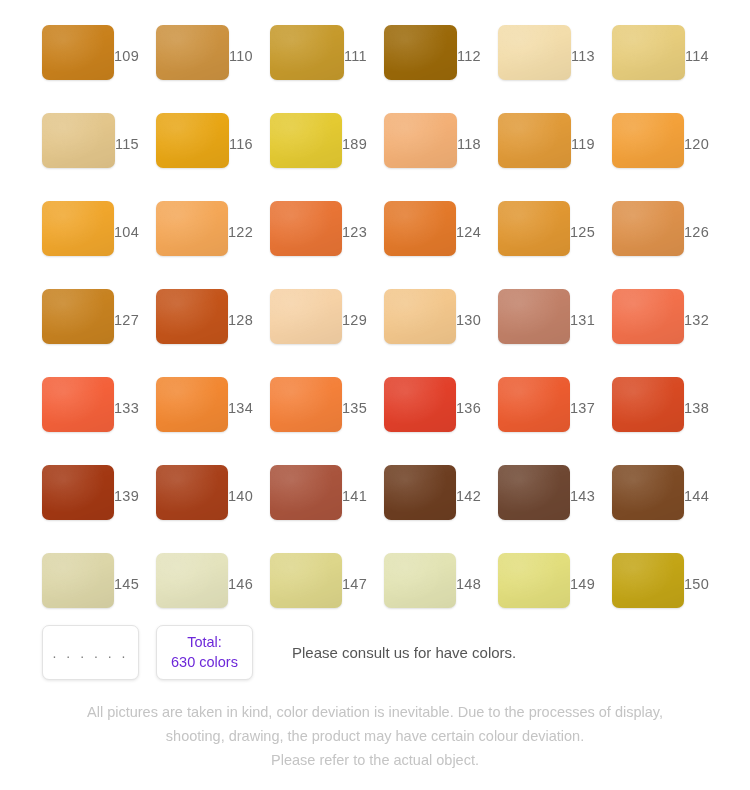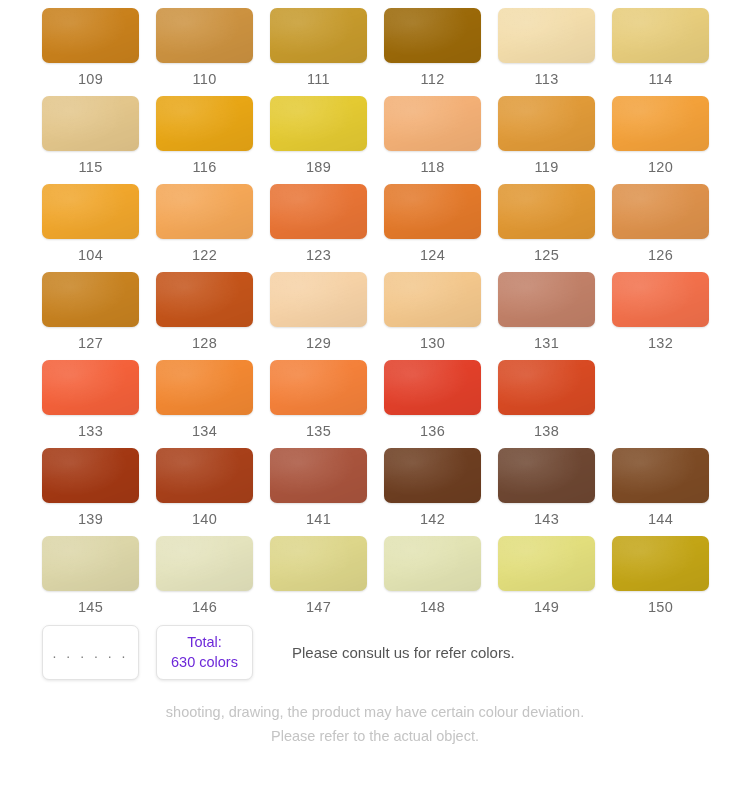--- a/index.html
+++ b/index.html
@@ -26,21 +26,21 @@
 
   .swatch-row {
     display: flex;
     height: 88px;
   }
 
   .swatch-cell {
     width: 97px;
     margin-right: 17px;
     display: flex;
-    flex-direction: column;
+    flex-direction: row;
     align-items: center;
   }
   .swatch-cell:last-child { margin-right: 0; }
 
   .swatch-chip {
     width: 97px;
     height: 55px;
     border-radius: 7px;
     position: relative;
     box-shadow: 0 1px 2px rgba(0,0,0,0.13);
@@ -242,20 +242,24 @@
       </div>
       <div class="swatch-cell">
         <div class="swatch-chip" style="background-color: rgb(244, 129, 58);"></div>
         <div class="swatch-label">135</div>
       </div>
       <div class="swatch-cell">
         <div class="swatch-chip" style="background-color: rgb(226, 64, 42);"></div>
         <div class="swatch-label">136</div>
       </div>
       <div class="swatch-cell">
+        <div class="swatch-chip" style="background-color: rgb(236, 92, 48);"></div>
+        <div class="swatch-label">137</div>
+      </div>
+      <div class="swatch-cell">
         <div class="swatch-chip" style="background-color: rgb(216, 74, 35);"></div>
         <div class="swatch-label">138</div>
       </div>
     </div>
     <div class="swatch-row">
       <div class="swatch-cell">
         <div class="swatch-chip" style="background-color: rgb(163, 56, 19);"></div>
         <div class="swatch-label">139</div>
       </div>
       <div class="swatch-cell">
@@ -308,19 +312,20 @@
   </div>
 
 <div id="footer-boxes-row">
   <div class="info-box">
     <span class="dots-text">. . . . . .</span>
   </div>
   <div class="info-box">
     <span class="total-line">Total:</span>
     <span class="total-line">630 colors</span>
   </div>
-  <span id="consult-note">Please consult us for refer colors.</span>
+  <span id="consult-note">Please consult us for have colors.</span>
 </div>
 
 <div id="disclaimer">
+  <span class="dline">All pictures are taken in kind, color deviation is inevitable. Due to the processes of display,</span>
   <span class="dline">shooting, drawing, the product may have certain colour deviation.</span>
   <span class="dline">Please refer to the actual object.</span>
 </div>
 
 </body></html>

